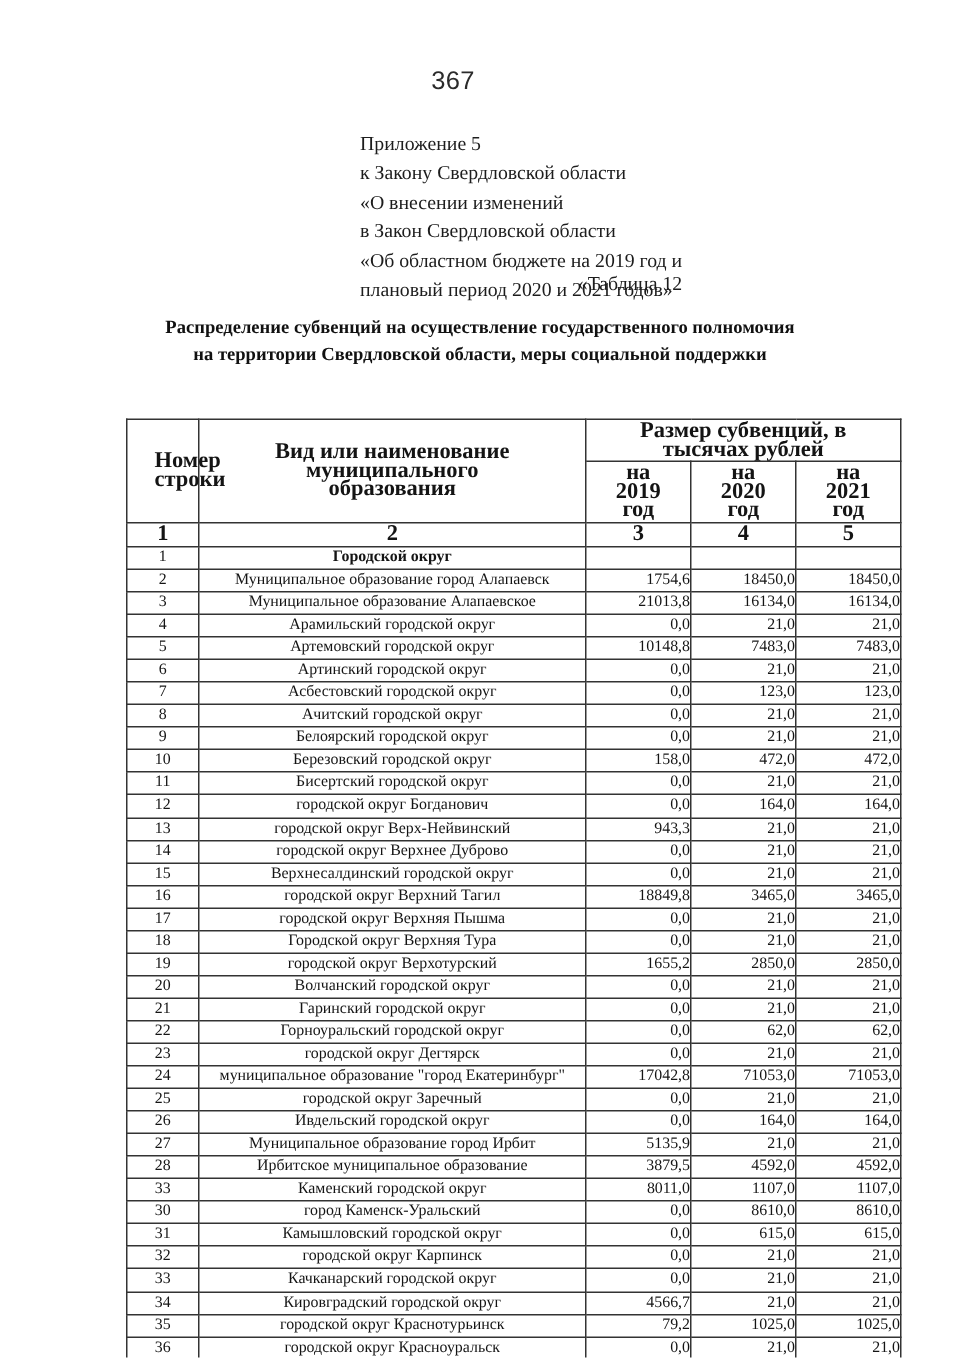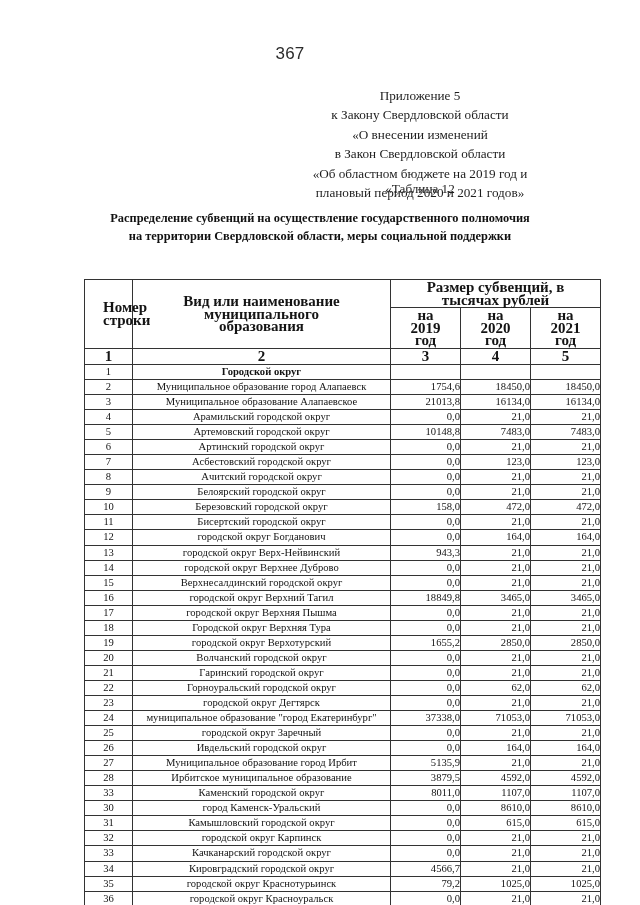--- a/index.html
+++ b/index.html
@@ -21,36 +21,36 @@
     inset: 0;
     width: 640px;
     height: 905px;
     overflow: hidden;
   }
 
   
   .page-number {
     position: absolute;
     top: 44px;
-    left: 0;
+    left: 12px;
     width: 580px;
     text-align: center;
     font-family: "Liberation Sans", sans-serif;
     font-size: 17px;
     color: #2b2b2b;
     letter-spacing: .2px;
   }
 
   
   .appendix {
     position: absolute;
     top: 86px;
     left: 240px;
     width: 360px;
-    text-align: center;
+    text-align: left;
     font-size: 13.2px;
     line-height: 19.4px;
     color: #1d1d1d;
   }
   .appendix div { white-space: nowrap; }
 
   .table-caption {
     position: absolute;
     top: 181px;
     left: 240px;
@@ -350,21 +350,21 @@
           <tr>
             <td class="c-num">23</td>
             <td class="c-name">городской округ Дегтярск</td>
             <td class="c-val">0,0</td>
             <td class="c-val">21,0</td>
             <td class="c-val">21,0</td>
           </tr>
           <tr>
             <td class="c-num">24</td>
             <td class="c-name">муниципальное образование "город Екатеринбург"</td>
-            <td class="c-val">37338,0</td>
+            <td class="c-val">17042,8</td>
             <td class="c-val">71053,0</td>
             <td class="c-val">71053,0</td>
           </tr>
           <tr>
             <td class="c-num">25</td>
             <td class="c-name">городской округ Заречный</td>
             <td class="c-val">0,0</td>
             <td class="c-val">21,0</td>
             <td class="c-val">21,0</td>
           </tr>

